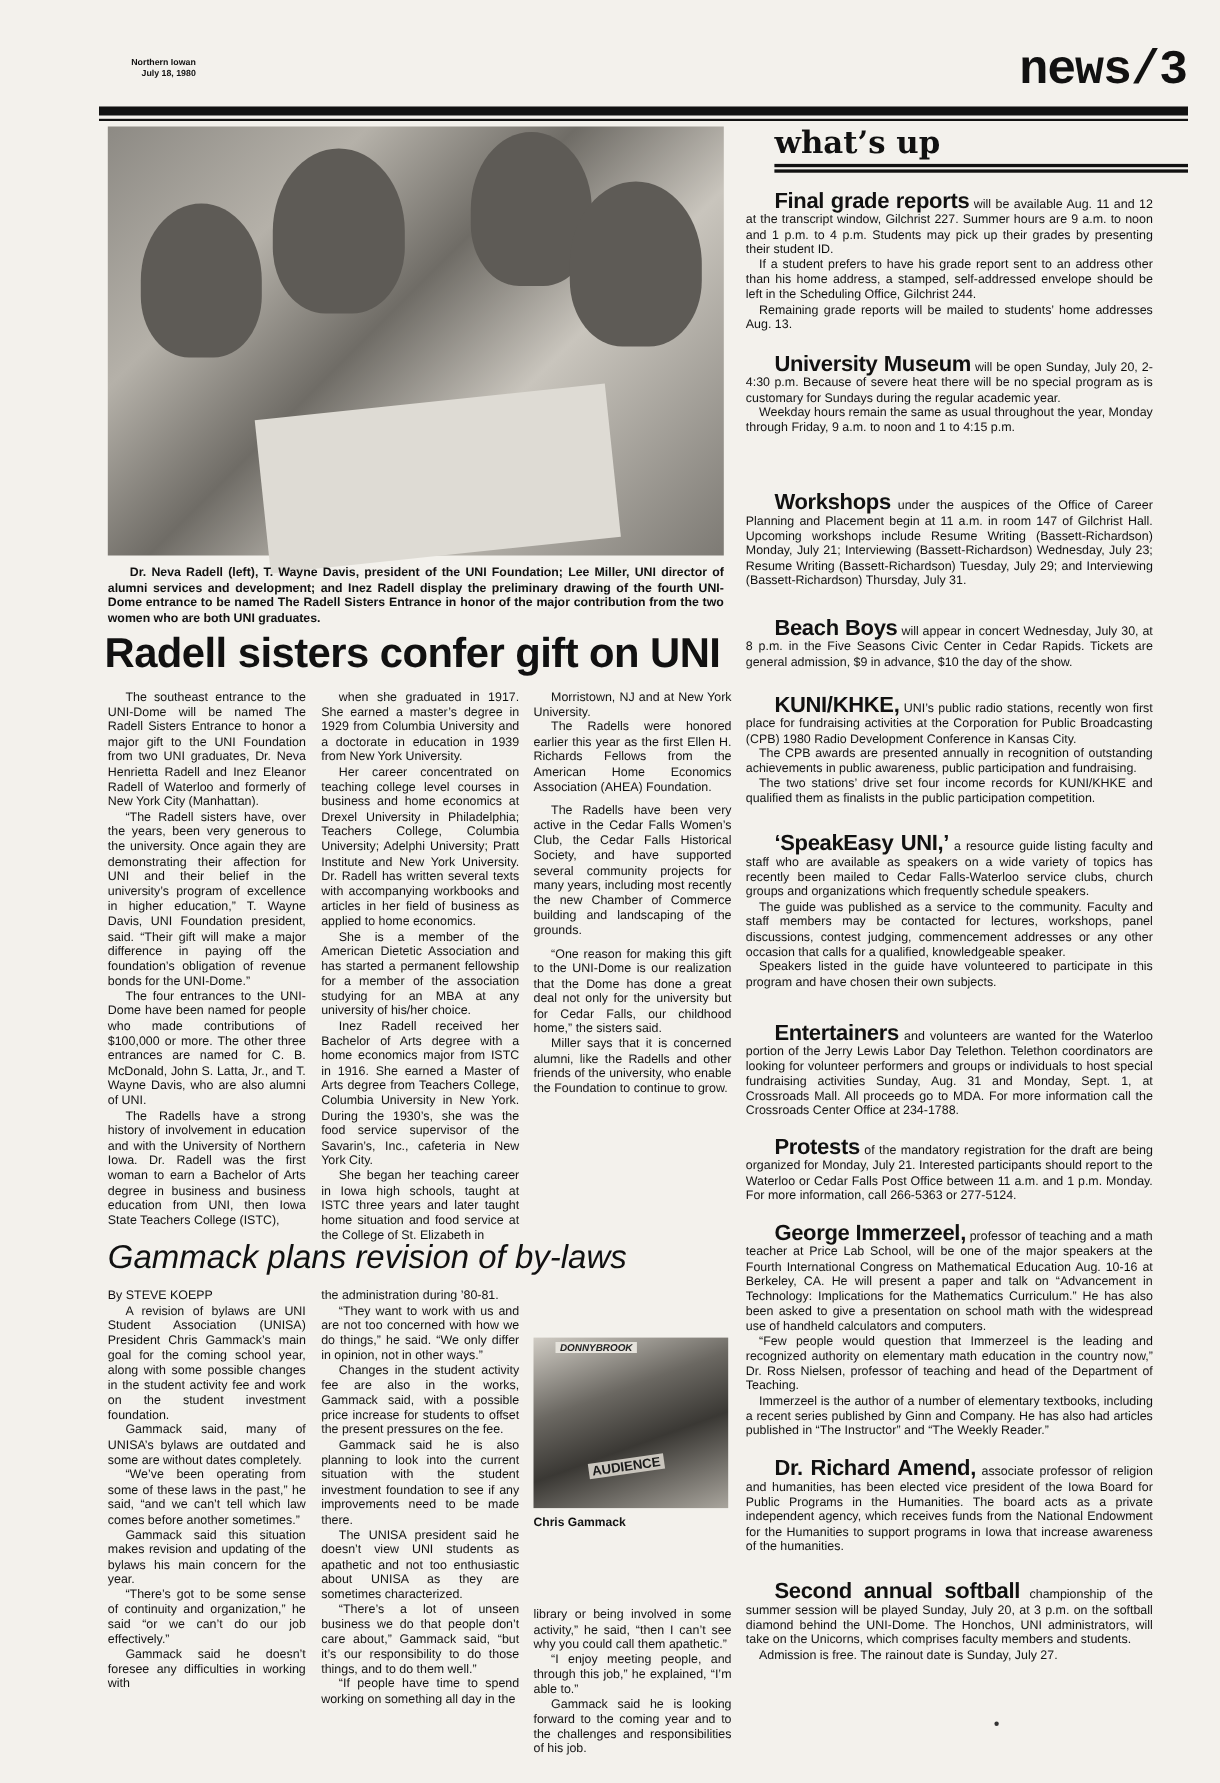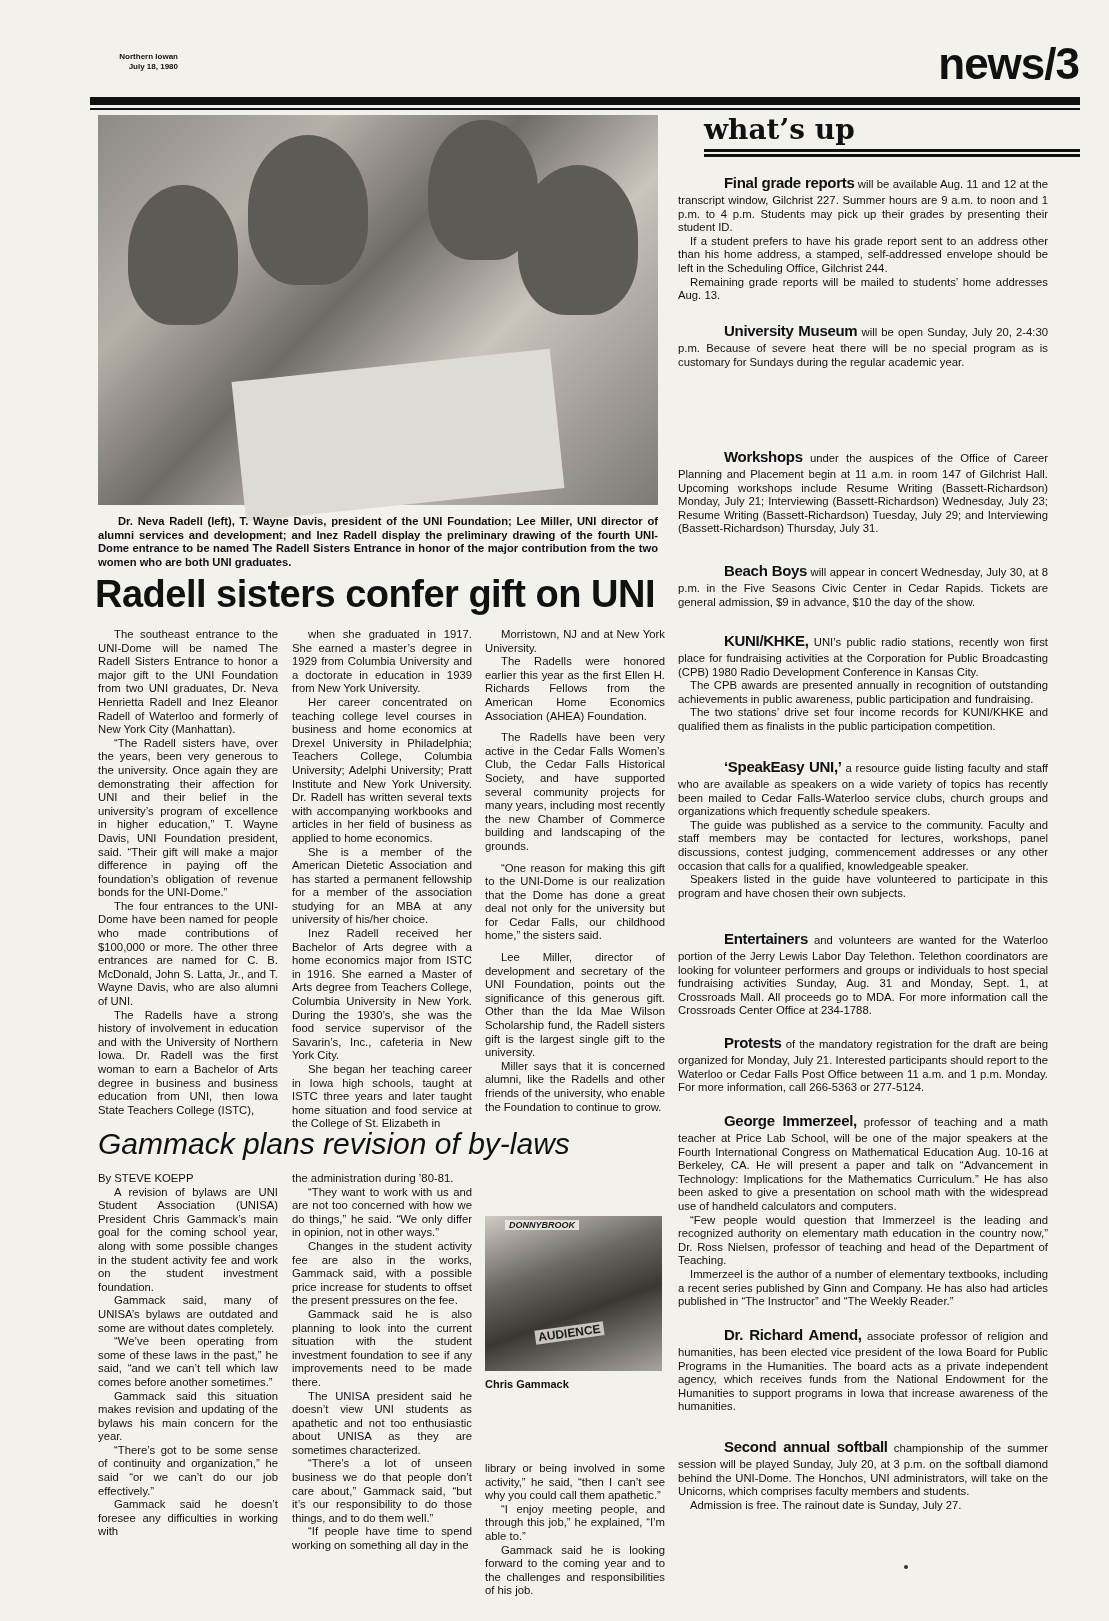--- a/index.html
+++ b/index.html
@@ -1,19 +1,19 @@
 <!DOCTYPE html>
 <html><head>
 <meta charset="utf-8">
 <style>
   html,body{margin:0;padding:0;}
   body{width:1109px;height:1621px;background:#f3f1ec;position:relative;overflow:hidden;font-family:"Liberation Sans",sans-serif;color:#111;}
   .abs{position:absolute;}
   .masthead-left{left:102px;top:52px;font-size:8px;font-weight:bold;line-height:10px;text-align:right;width:76px;}
-  .section-title{right:30px;top:42px;font-family:Liberation Sans, sans-serif;font-weight:900;font-size:44px;line-height:44px;letter-spacing:-1px;}
+  .section-title{right:30px;top:42px;font-family:Liberation Mono, monospace;font-weight:900;font-size:44px;line-height:44px;letter-spacing:-1px;}
   .rule-top{left:90px;top:97px;width:990px;height:6px;background:#111;border-top:2px solid #111;box-shadow:0 3px 0 #f3f1ec,0 5px 0 #111;}
   .photo-main{left:98px;top:115px;width:560px;height:390px;background:linear-gradient(135deg,#8d8a84 0%,#b5b1a9 25%,#6f6c66 45%,#c9c5bd 65%,#7d7a74 100%);}
   .photo-main .person{position:absolute;border-radius:50% 50% 40% 40%;background:#5e5b56;}
   .photo-main .plans{position:absolute;left:140px;top:250px;width:320px;height:140px;background:#dedbd4;transform:rotate(-6deg);}
   .caption{left:98px;top:515px;width:560px;font-size:11.2px;font-weight:bold;line-height:13.5px;text-align:justify;text-indent:20px;}
   .headline1{left:95px;top:572px;width:570px;font-size:38px;font-weight:bold;line-height:44px;letter-spacing:-0.5px;}
   .col{font-size:11.3px;line-height:13.6px;text-align:justify;}
   .col p{margin:0;text-indent:16px;}
   .col p.gap{margin-top:8px;}
   .c1{left:98px;top:628px;width:180px;}
@@ -26,21 +26,21 @@
   .g3{left:485px;top:1462px;width:180px;}
   .photo-gammack{left:485px;top:1216px;width:177px;height:155px;background:linear-gradient(160deg,#d0ccc4 0%,#6b6862 35%,#3a3834 60%,#a9a59d 100%);}
   .photo-gammack .banner{position:absolute;left:20px;top:4px;font-size:9px;font-weight:bold;font-style:italic;color:#222;background:#e6e3dc;padding:0 4px;}
   .photo-gammack .shirt{position:absolute;left:50px;top:110px;font-size:12px;font-weight:bold;color:#1a1a1a;background:#c9c5bd;padding:0 3px;transform:rotate(-8deg);}
   .photo-caption{left:485px;top:1378px;font-size:11px;font-weight:bold;}
   .whatsup-title{left:704px;top:115px;font-family:"DejaVu Serif",serif;font-weight:900;font-size:28px;line-height:30px;}
   .whatsup-rule{left:704px;top:149px;width:376px;height:3px;background:#111;box-shadow:0 5px 0 #111;}
   .item{left:678px;width:370px;font-size:11.3px;line-height:13.6px;text-align:justify;}
   .item p{margin:0;text-indent:12px;}
   .item .lead{text-indent:26px;}
-  .item .kw{font-size:15px;font-weight:bold;letter-spacing:-0.3px;line-height:22px;margin-left:20px;}
+  .item .kw{font-size:20px;font-weight:bold;letter-spacing:-0.3px;line-height:22px;}
   .dot{width:4px;height:4px;background:#333;border-radius:50%;}
 </style>
 </head>
 <body>
 
 <div class="abs masthead-left">
   <div>Northern Iowan</div>
   <div>July 18, 1980</div>
 </div>
 <div class="abs section-title">news/3</div>
@@ -68,21 +68,20 @@
   <p>Her career concentrated on teaching college level courses in business and home economics at Drexel University in Philadelphia; Teachers College, Columbia University; Adelphi University; Pratt Institute and New York University. Dr. Radell has written several texts with accompanying workbooks and articles in her field of business as applied to home economics.</p>
   <p>She is a member of the American Dietetic Association and has started a permanent fellowship for a member of the association studying for an MBA at any university of his/her choice.</p>
   <p>Inez Radell received her Bachelor of Arts degree with a home economics major from ISTC in 1916. She earned a Master of Arts degree from Teachers College, Columbia University in New York. During the 1930’s, she was the food service supervisor of the Savarin’s, Inc., cafeteria in New York City.</p>
   <p>She began her teaching career in Iowa high schools, taught at ISTC three years and later taught home situation and food service at the College of St. Elizabeth in</p>
 </div>
 <div class="abs col c3">
   <p>Morristown, NJ and at New York University.</p>
   <p>The Radells were honored earlier this year as the first Ellen H. Richards Fellows from the American Home Economics Association (AHEA) Foundation.</p>
   <p class="gap">The Radells have been very active in the Cedar Falls Women’s Club, the Cedar Falls Historical Society, and have supported several community projects for many years, including most recently the new Chamber of Commerce building and landscaping of the grounds.</p>
   <p class="gap">“One reason for making this gift to the UNI-Dome is our realization that the Dome has done a great deal not only for the university but for Cedar Falls, our childhood home,” the sisters said.</p>
-  <p class="gap">Lee Miller, director of development and secretary of the UNI Foundation, points out the significance of this generous gift. Other than the Ida Mae Wilson Scholarship fund, the Radell sisters gift is the largest single gift to the university.</p>
   <p>Miller says that it is concerned alumni, like the Radells and other friends of the university, who enable the Foundation to continue to grow.</p>
 </div>
 
 <div class="abs headline2">Gammack plans revision of by-laws</div>
 
 <div class="abs col g1">
   <p class="byline">By STEVE KOEPP</p>
   <p>A revision of bylaws are UNI Student Association (UNISA) President Chris Gammack’s main goal for the coming school year, along with some possible changes in the student activity fee and work on the student investment foundation.</p>
   <p>Gammack said, many of UNISA’s bylaws are outdated and some are without dates completely.</p>
   <p>“We’ve been operating from some of these laws in the past,” he said, “and we can’t tell which law comes before another sometimes.”</p>
@@ -116,20 +115,21 @@
 <div class="abs whatsup-rule"></div>
 
 <div class="abs item" style="top:172px;">
   <p class="lead"><span class="kw">Final grade reports</span><span> will be available Aug. 11 and 12 at the transcript window, Gilchrist 227. Summer hours are 9 a.m. to noon and 1 p.m. to 4 p.m. Students may pick up their grades by presenting their student ID.</span></p>
   <p>If a student prefers to have his grade report sent to an address other than his home address, a stamped, self-addressed envelope should be left in the Scheduling Office, Gilchrist 244.</p>
   <p>Remaining grade reports will be mailed to students’ home addresses Aug. 13.</p>
 </div>
 
 <div class="abs item" style="top:320px;">
   <p class="lead"><span class="kw">University Museum</span><span> will be open Sunday, July 20, 2-4:30 p.m. Because of severe heat there will be no special program as is customary for Sundays during the regular academic year.</span></p>
+  <p>Weekday hours remain the same as usual throughout the year, Monday through Friday, 9 a.m. to noon and 1 to 4:15 p.m.</p>
 </div>
 
 <div class="abs item" style="top:446px;">
   <p class="lead"><span class="kw">Workshops</span><span> under the auspices of the Office of Career Planning and Placement begin at 11 a.m. in room 147 of Gilchrist Hall. Upcoming workshops include Resume Writing (Bassett-Richardson) Monday, July 21; Interviewing (Bassett-Richardson) Wednesday, July 23; Resume Writing (Bassett-Richardson) Tuesday, July 29; and Interviewing (Bassett-Richardson) Thursday, July 31.</span></p>
 </div>
 
 <div class="abs item" style="top:560px;">
   <p class="lead"><span class="kw">Beach Boys</span><span> will appear in concert Wednesday, July 30, at 8 p.m. in the Five Seasons Civic Center in Cedar Rapids. Tickets are general admission, $9 in advance, $10 the day of the show.</span></p>
 </div>
 

